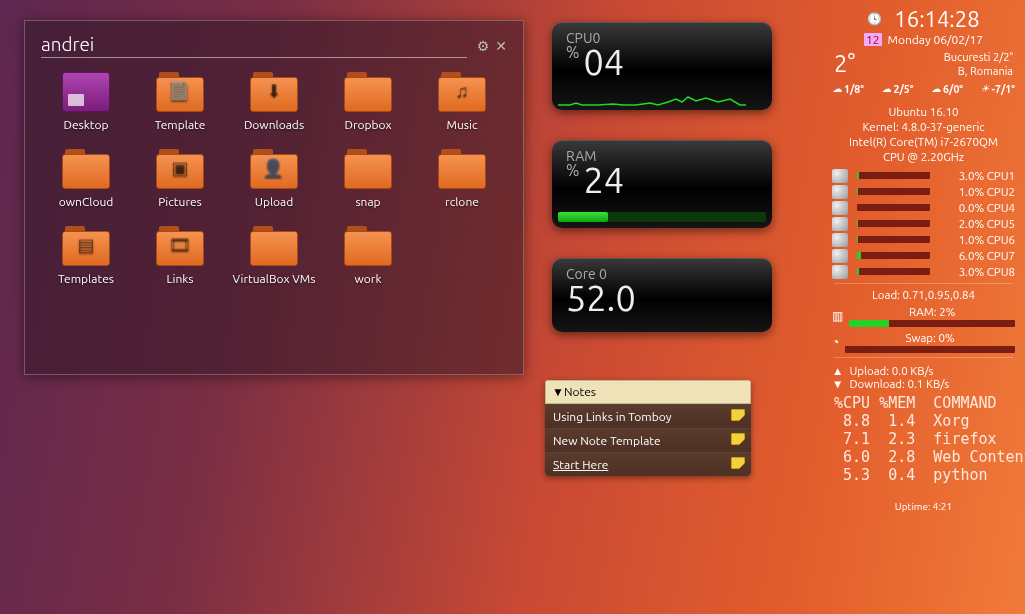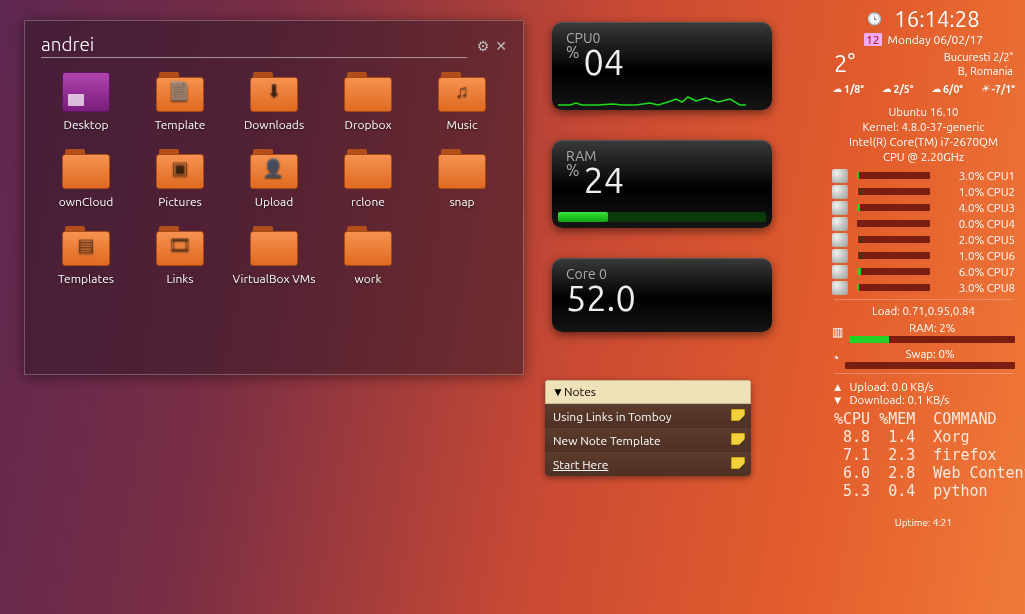--- a/index.html
+++ b/index.html
@@ -230,28 +230,28 @@
           <div class="folder-body"></div>
           <div class="folder-glyph">👤</div>
         </div>
         <div class="label">Upload</div>
       </div>
       <div class="file-item">
         <div class="folder-icon">
           <div class="folder-back"></div>
           <div class="folder-body"></div>
         </div>
+        <div class="label">snap</div>
+      </div>
+      <div class="file-item">
+        <div class="folder-icon">
+          <div class="folder-back"></div>
+          <div class="folder-body"></div>
+        </div>
         <div class="label">rclone</div>
-      </div>
-      <div class="file-item">
-        <div class="folder-icon">
-          <div class="folder-back"></div>
-          <div class="folder-body"></div>
-        </div>
-        <div class="label">snap</div>
       </div>
       <div class="file-item">
         <div class="folder-icon">
           <div class="folder-back"></div>
           <div class="folder-body"></div>
           <div class="folder-glyph">▤</div>
         </div>
         <div class="label">Templates</div>
       </div>
       <div class="file-item">
@@ -362,27 +362,20 @@
       <div class="cpu-row">
         <div class="cpu-chip"></div>
         <div class="cpu-bar">
           <div class="cpu-bar-fill" style="width:1%"></div>
         </div>
         <div class="cpu-text">1.0% CPU2</div>
       </div>
       <div class="cpu-row">
         <div class="cpu-chip"></div>
         <div class="cpu-bar">
-          <div class="cpu-bar-fill" style="width:4%"></div>
-        </div>
-        <div class="cpu-text">4.0% CPU3</div>
-      </div>
-      <div class="cpu-row">
-        <div class="cpu-chip"></div>
-        <div class="cpu-bar">
           <div class="cpu-bar-fill" style="width:0%"></div>
         </div>
         <div class="cpu-text">0.0% CPU4</div>
       </div>
       <div class="cpu-row">
         <div class="cpu-chip"></div>
         <div class="cpu-bar">
           <div class="cpu-bar-fill" style="width:2%"></div>
         </div>
         <div class="cpu-text">2.0% CPU5</div>

